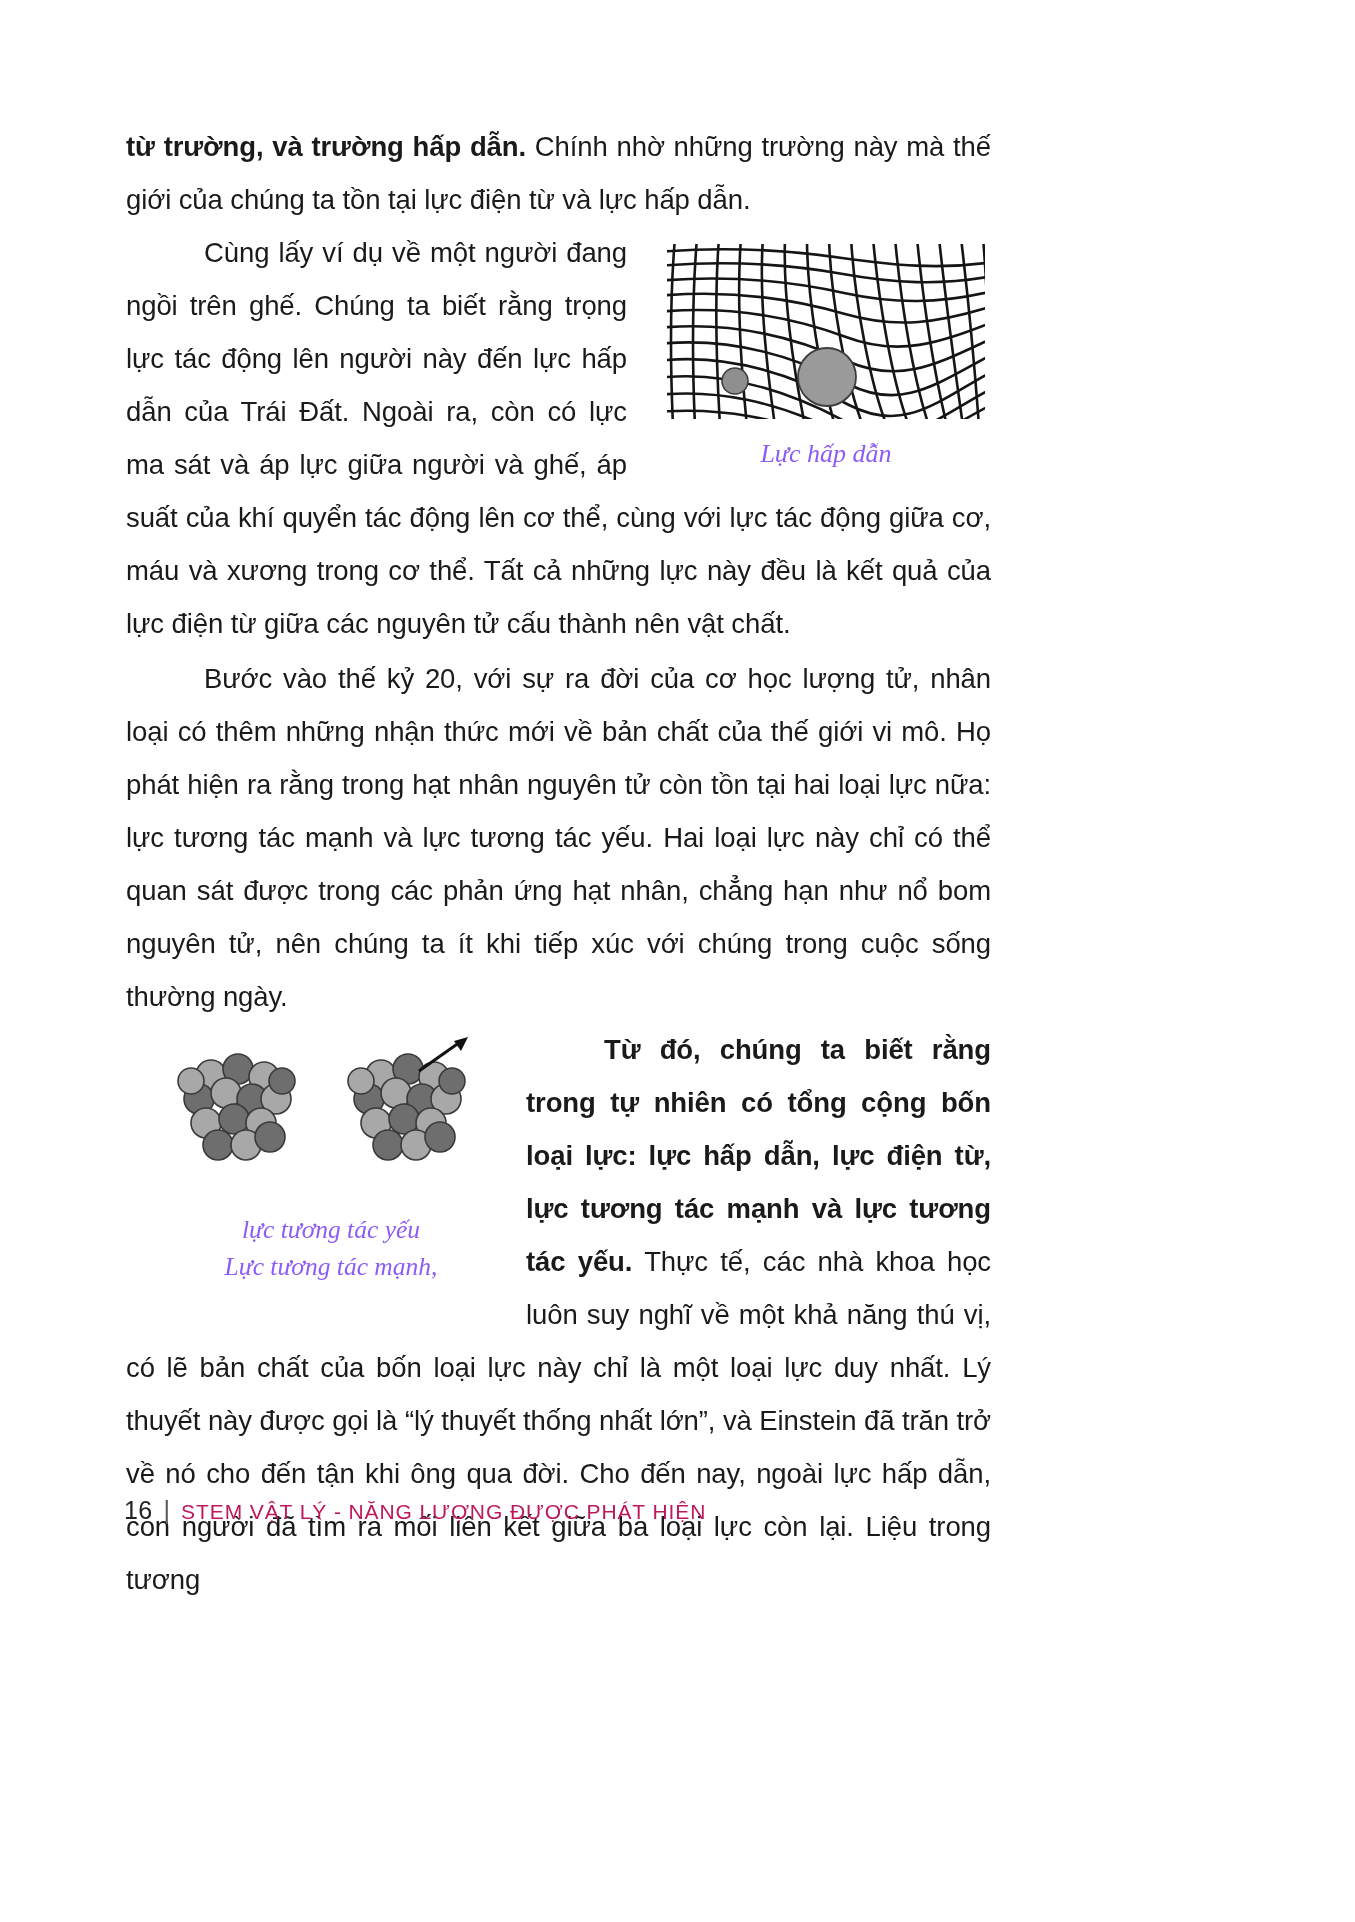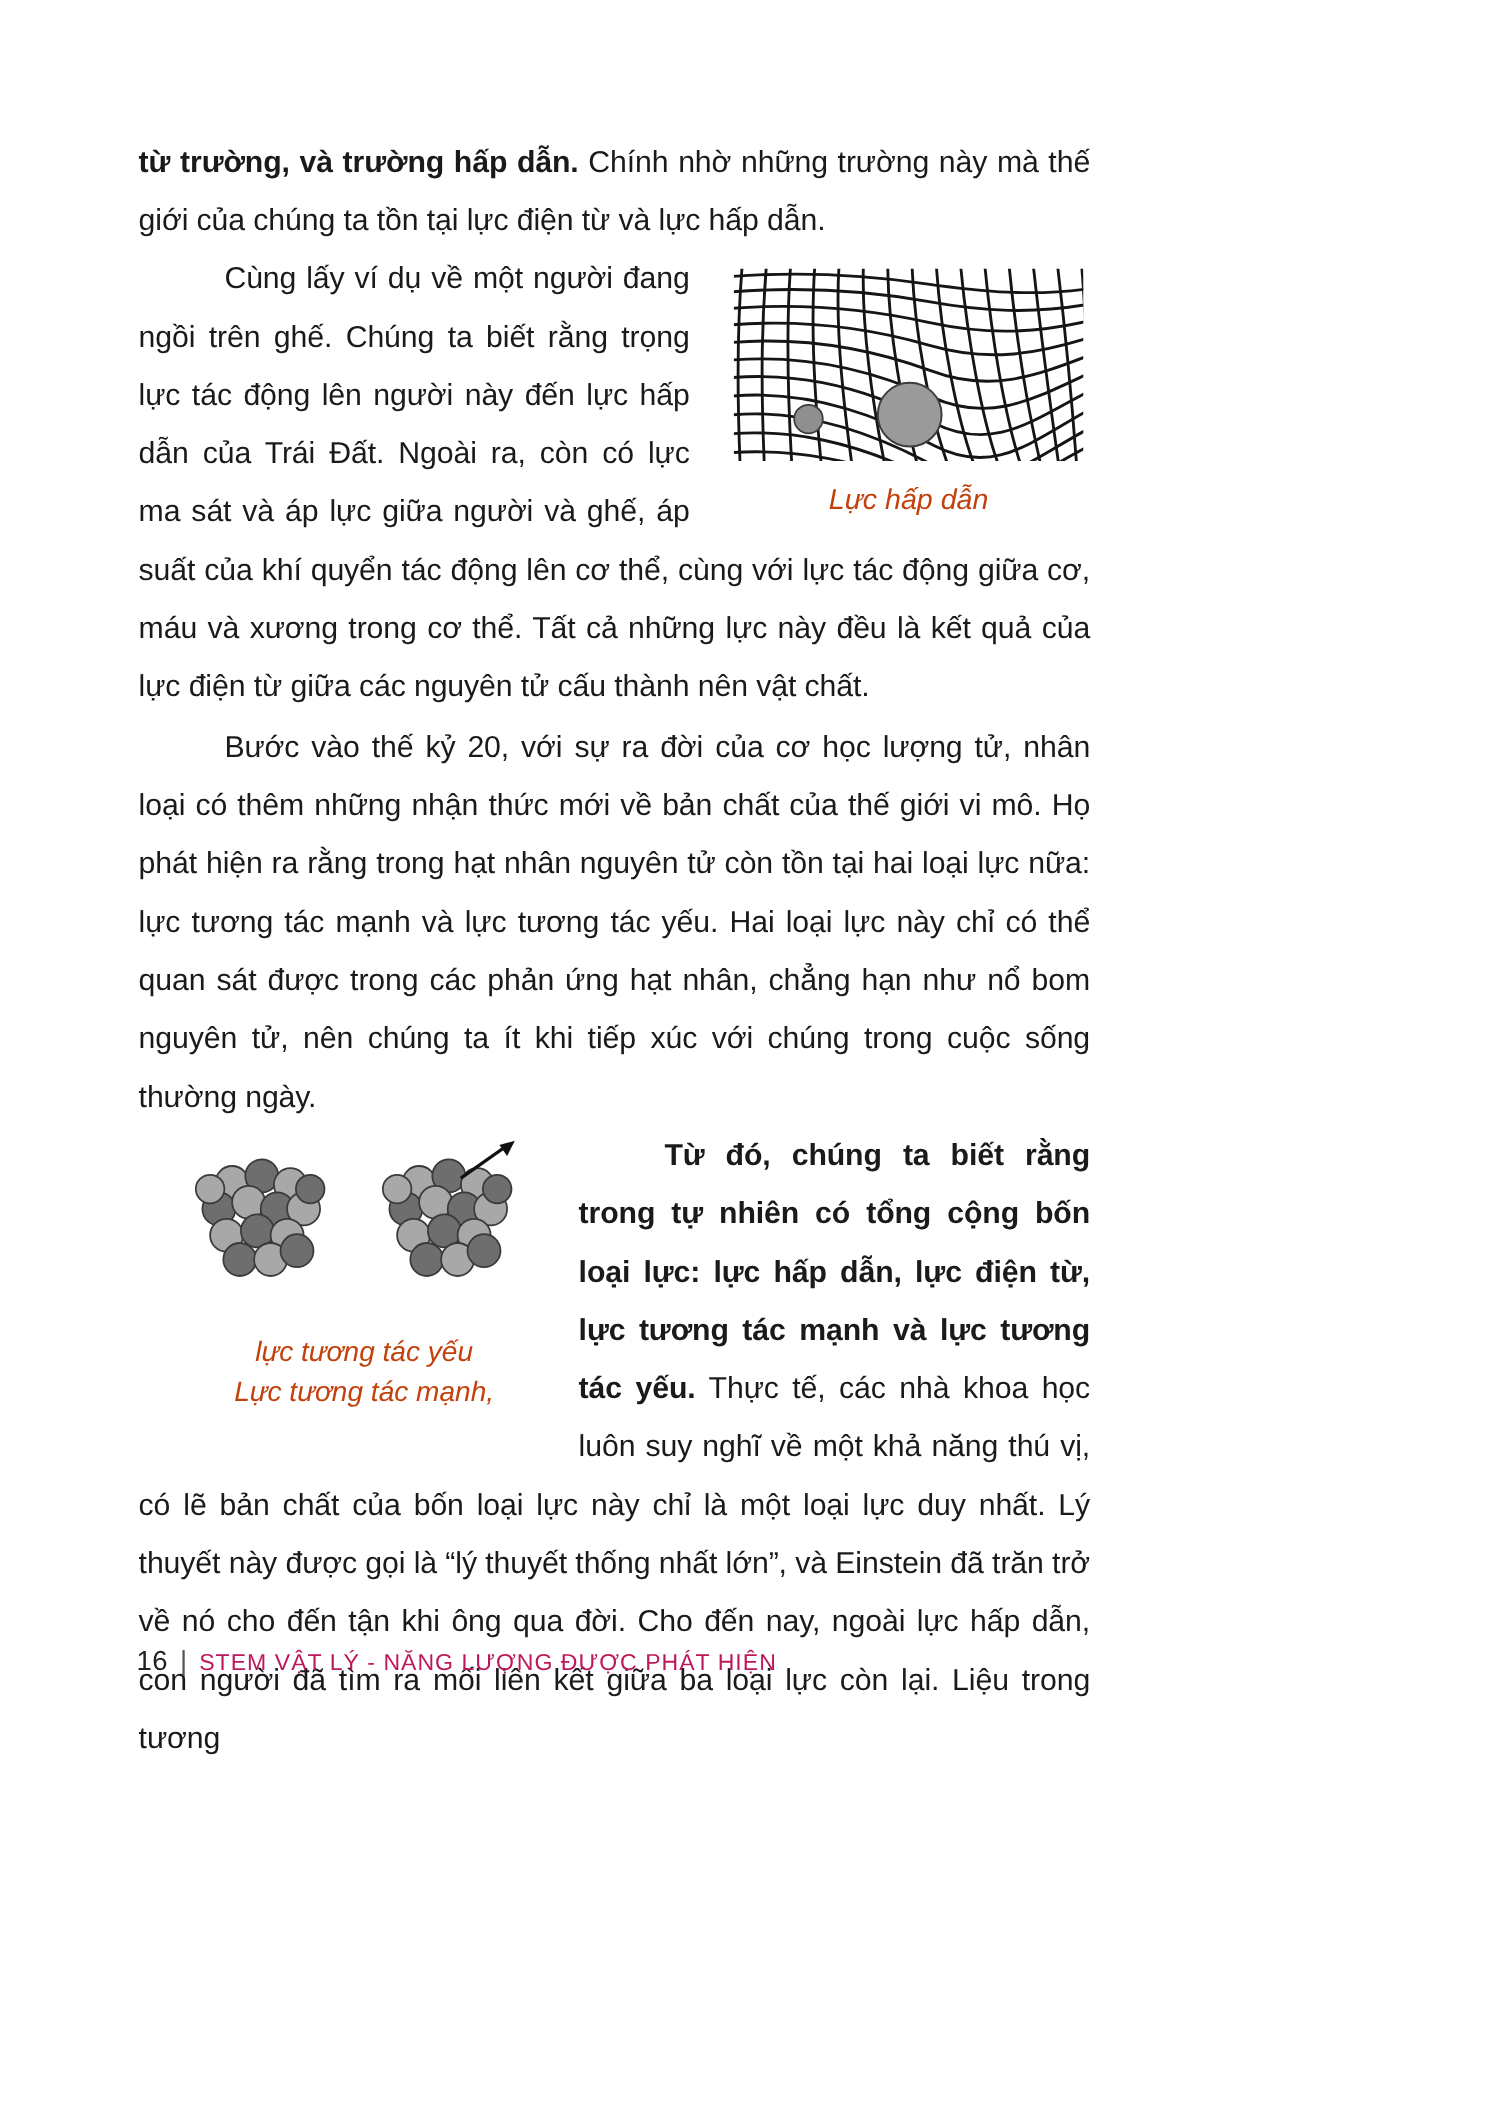--- a/index.html
+++ b/index.html
@@ -46,23 +46,24 @@
   .fig-grav .art {
     width:318px; height:175px;
     margin:0 auto;
     overflow:hidden;
     position:relative;
   }
   .cap {
     font-style:italic;
     font-size:26px;
     line-height:34px;
-    color:#c2410c;
+    color:#8b5cf6;
     margin-top:18px;
     text-align:center;
+    font-family:Liberation Serif, serif;
   }
 
   
   .fig-nuc {
     float:left;
     width:330px;
     margin:14px 30px 4px 40px;
     text-align:center;
   }
   .fig-nuc .art {

